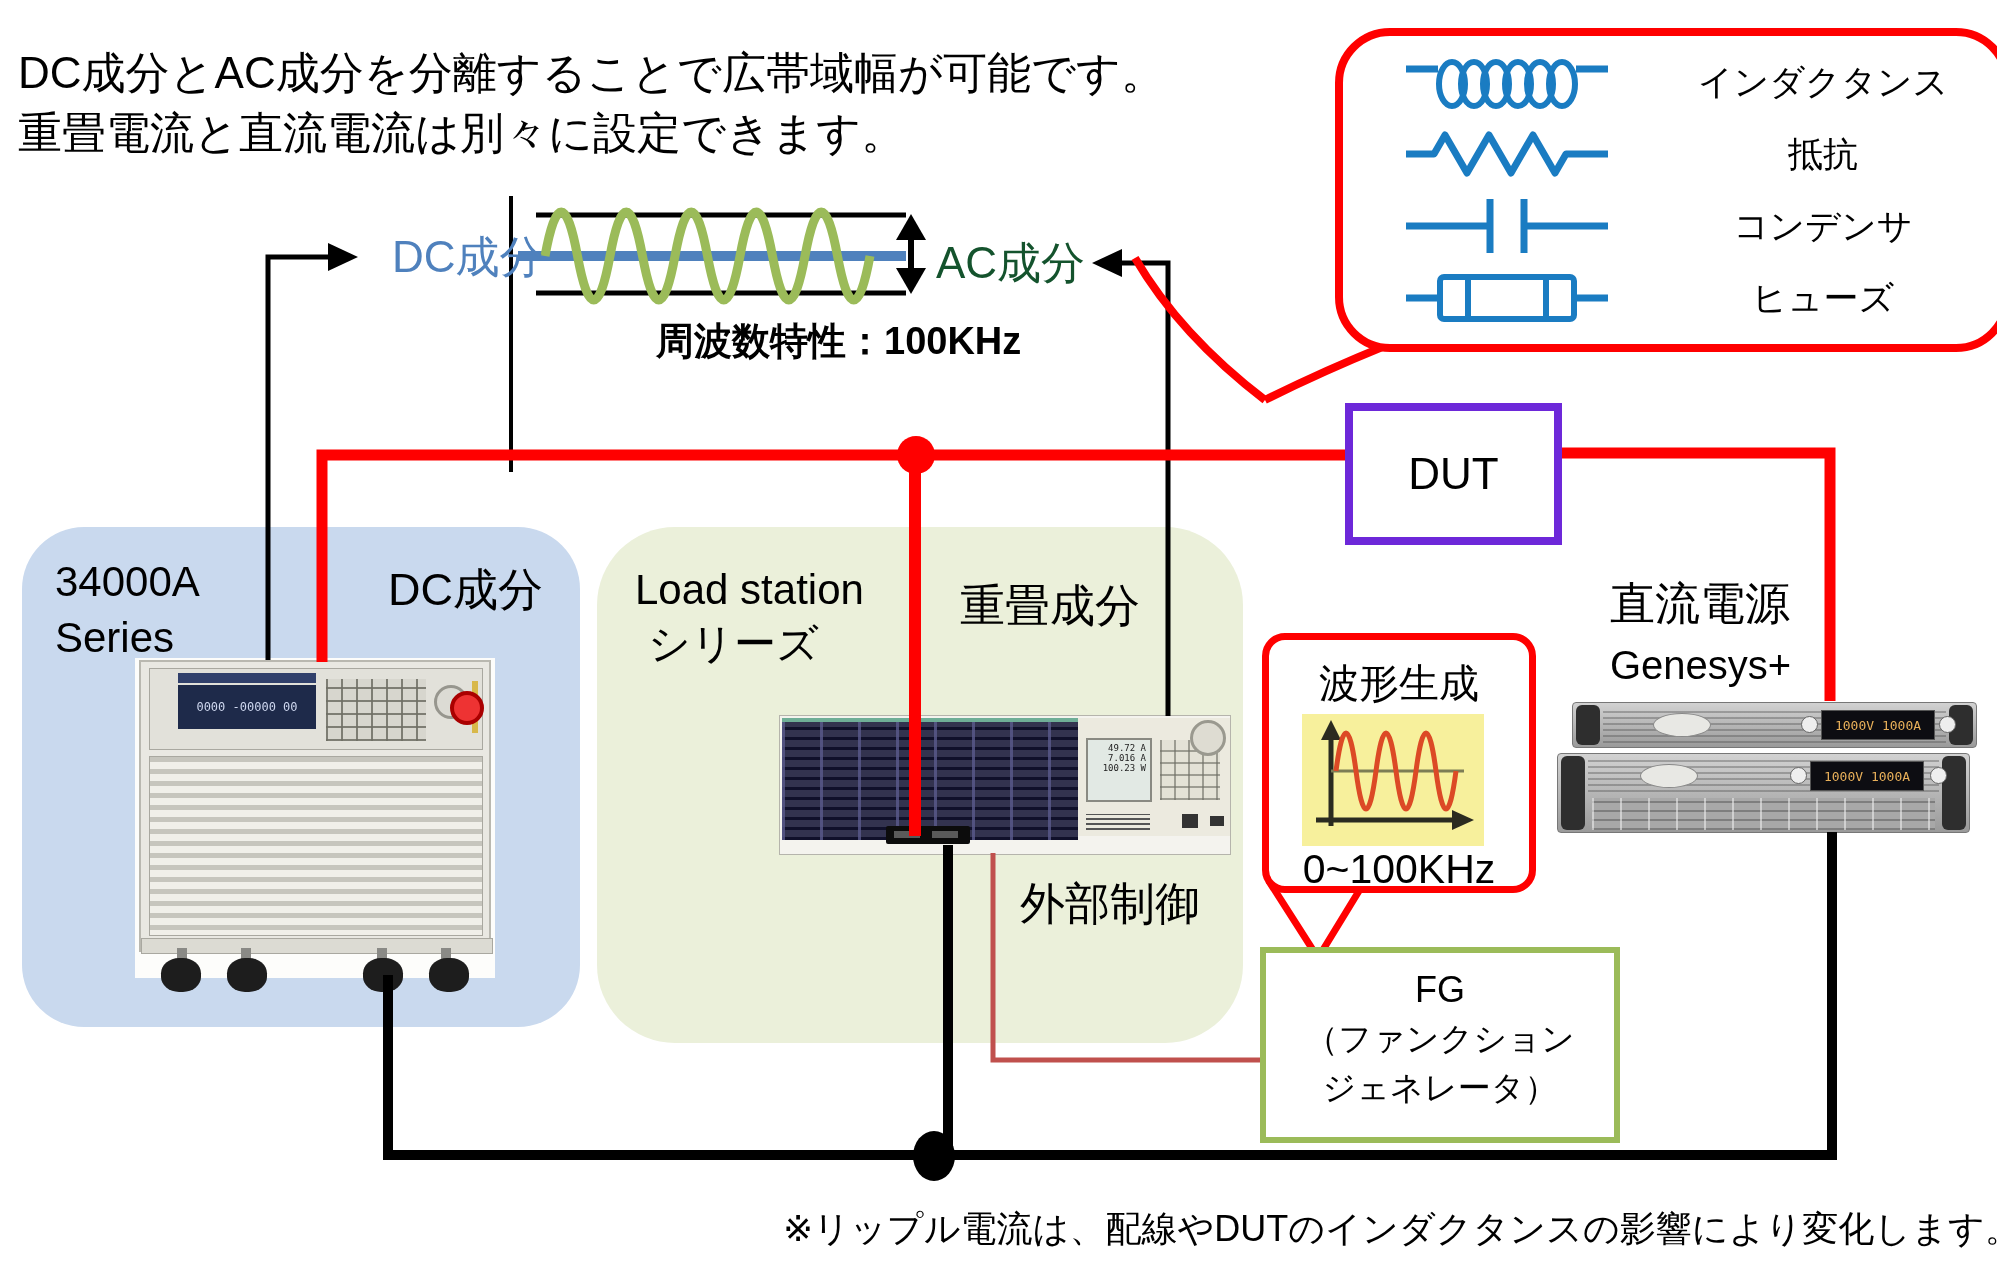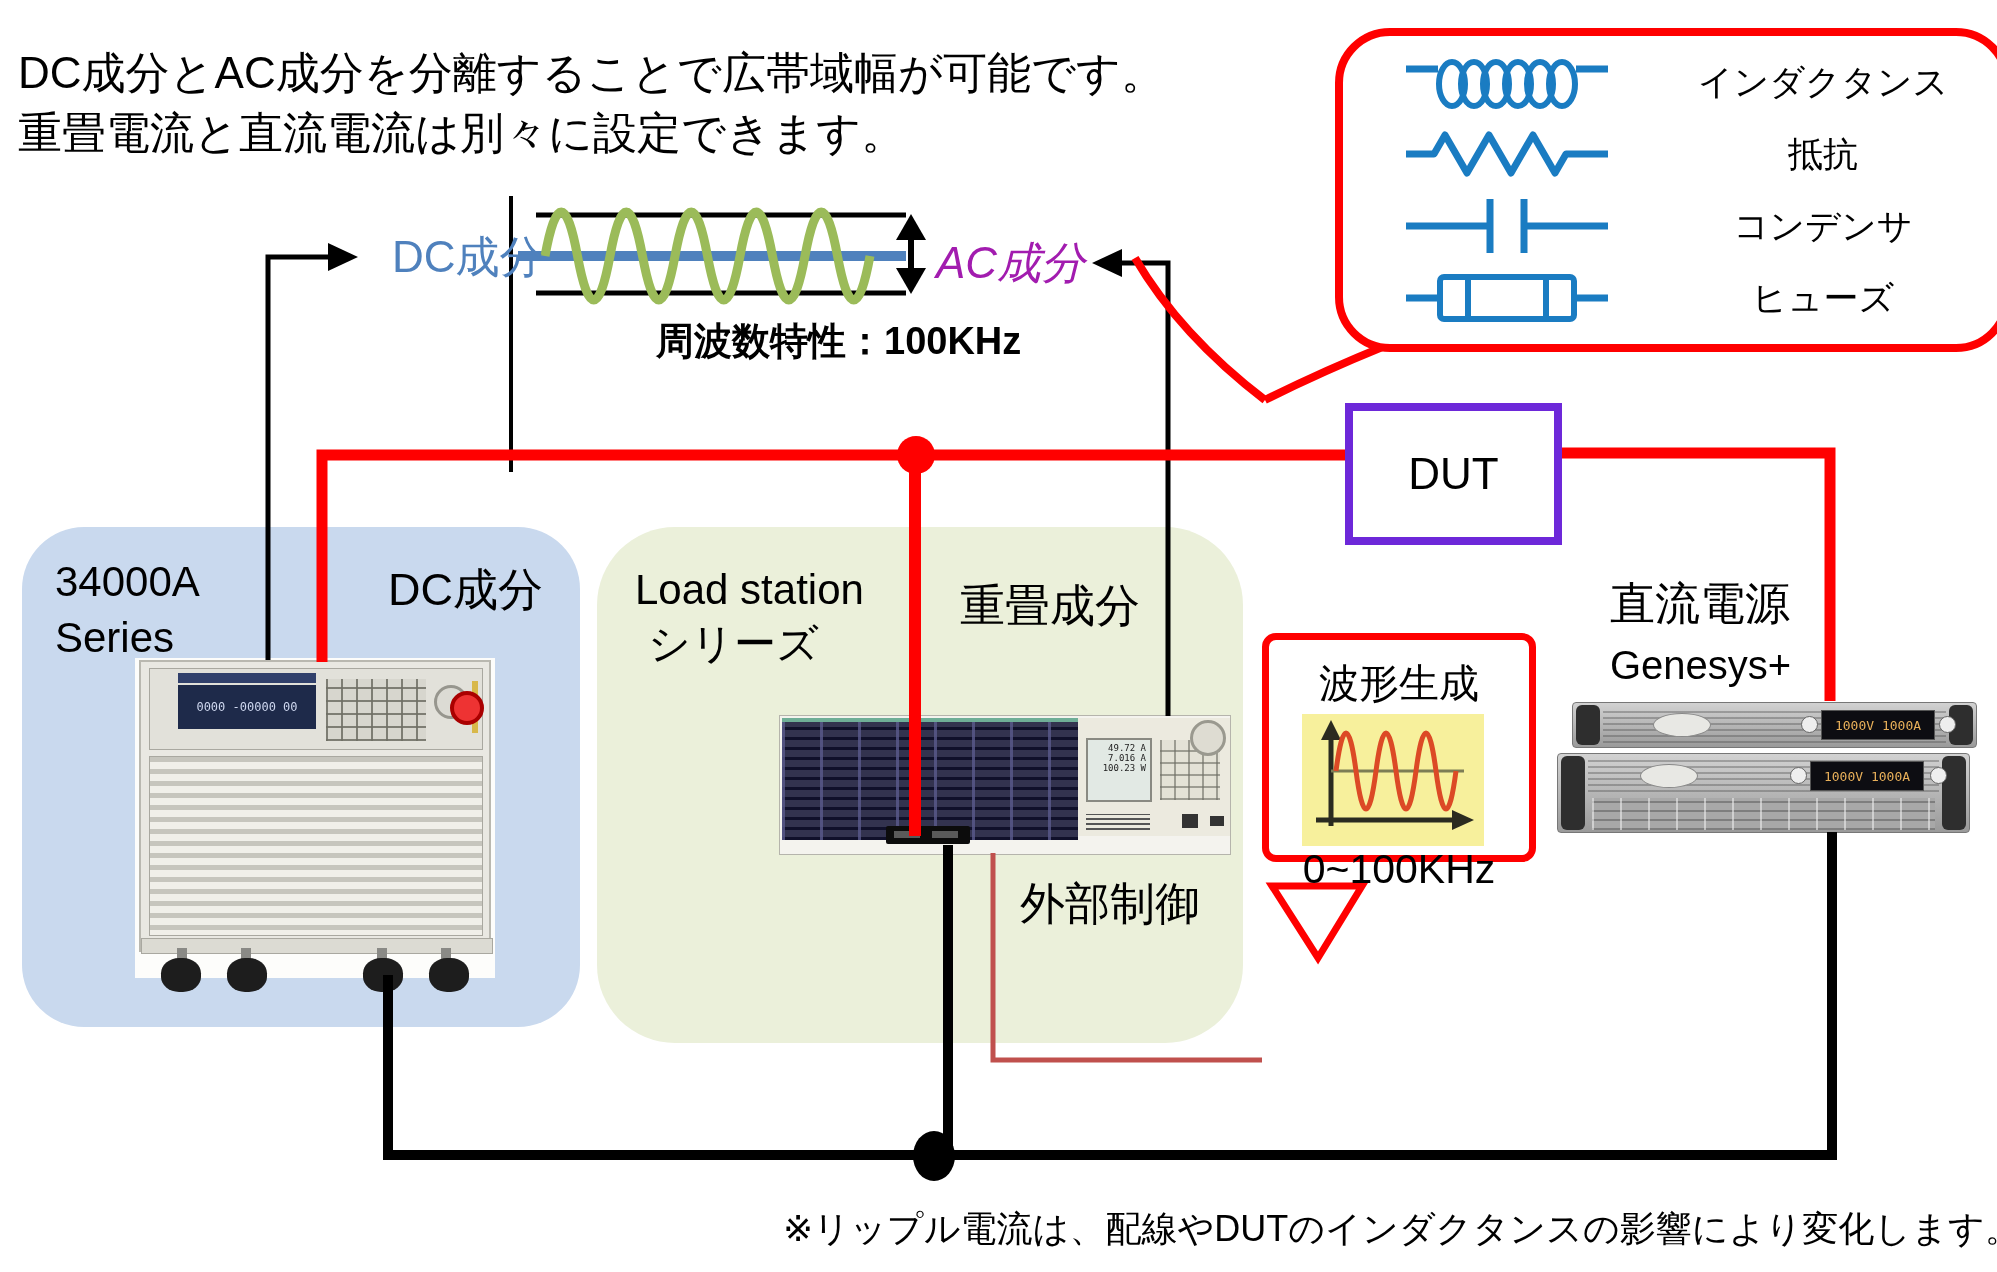--- a/index.html
+++ b/index.html
@@ -9,35 +9,35 @@
   
   .blue-box{left:22px;top:527px;width:558px;height:500px;background:#c9d9ee;border-radius:62px;z-index:1;}
   .green-box{left:597px;top:527px;width:646px;height:516px;background:#ebf0da;border-radius:78px;z-index:1;}
   
   .t{white-space:nowrap;z-index:6;line-height:1.15;}
   .hdr{font-size:44px;letter-spacing:0px;}
   .lbl42{font-size:42px;}
   .lbl45{font-size:45px;}
   .freq{font-size:38px;font-weight:600;}
   .dcblue{color:#4f81bd;font-size:44px;}
-  .acgreen{color:#a21caf;font-size:44px;font-style:italic;}
+  .acgreen{color:#14532d;font-size:44px;}
   
   .dut-box{left:1345px;top:403px;width:217px;height:142px;background:#fff;border:8px solid #6d28d9;
            box-sizing:border-box;display:flex;align-items:center;justify-content:center;
            font-size:44px;z-index:5;}
   
   .legend-bubble{left:1310px;top:28px;width:676px;height:324px;background:#fff;border:8px solid #ff0000;
                  border-radius:55px;box-sizing:border-box;z-index:5;display:flex;flex-direction:column;
                  padding:10px 14px;margin-left:25px;}
   .legend-row{flex:1;display:flex;align-items:center;}
   .legend-sym{width:300px;display:flex;justify-content:center;align-items:center;}
   .legend-lbl{flex:1;text-align:center;font-size:35px;}
   
-  .wavegen-bubble{left:1262px;top:633px;width:274px;height:229px;background:#fff;border:7px solid #ff0000;
-                  border-radius:14px;box-sizing:border-box;z-index:5;}
+  .wavegen-bubble{left:1262px;top:633px;width:274px;height:260px;background:#fff;border:7px solid #ff0000;
+                  border-radius:23px;box-sizing:border-box;z-index:5;}
   .wavegen-title{position:absolute;left:0;top:16px;width:100%;text-align:center;font-size:40px;}
   .wavegen-chart{position:absolute;left:33px;top:74px;width:182px;height:132px;background:#f7f09c;}
   .wavegen-range{position:absolute;left:0;top:206px;width:100%;text-align:center;font-size:41px;}
   
   .fg-box{left:1260px;top:947px;width:360px;height:196px;background:#fff;border:6px solid #9bbb59;
           box-sizing:border-box;z-index:5;text-align:center;}
   .fg-l1{margin-top:16px;font-size:36px;}
   .fg-l2{font-size:33px;margin-top:6px;}
   .fg-l3{font-size:33px;margin-top:4px;}
   
@@ -276,16 +276,21 @@
         <polygon points="29,6 19,26 39,26" fill="#2b2b20"></polygon>
         <line x1="14" y1="106" x2="156" y2="106" stroke="#2b2b20" stroke-width="5"></line>
         <polygon points="172,106 150,96 150,116" fill="#2b2b20"></polygon>
         <line x1="29" y1="57" x2="162" y2="57" stroke="#7d7d55" stroke-width="3"></line>
         <path d="M34,57 q10,-76 20,0 t20,0 t20,0 t20,0 t20,0 t20,0" stroke="#dc4a26" stroke-width="5" fill="none"></path>
       </svg>
     </div>
     <div class="wavegen-range">0~100KHz</div>
   </div>
 
+  <div class="abs fg-box">
+    <div class="fg-l1">FG</div>
+    <div class="fg-l2">（ファンクション</div>
+    <div class="fg-l3">ジェネレータ）</div>
+  </div>
 
   <div class="abs t" style="left:783px;top:1208px;font-size:36px;">※リップル電流は、配線やDUTのインダクタンスの影響により変化します。</div>
 
 </div>
 
 </body></html>

